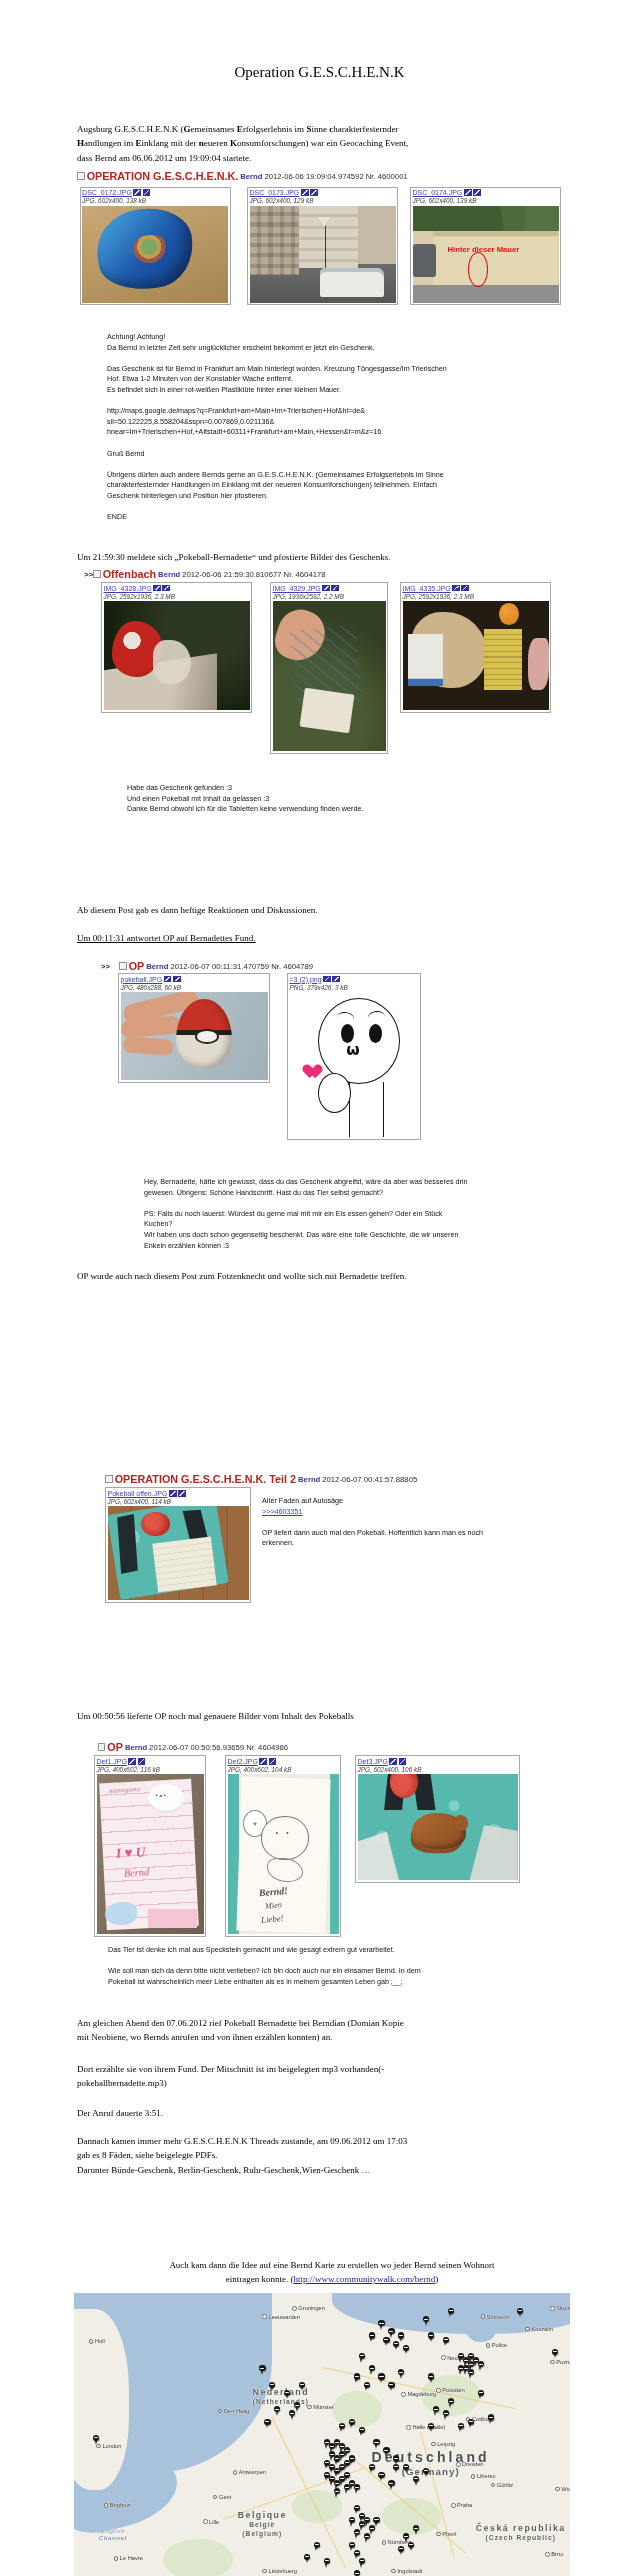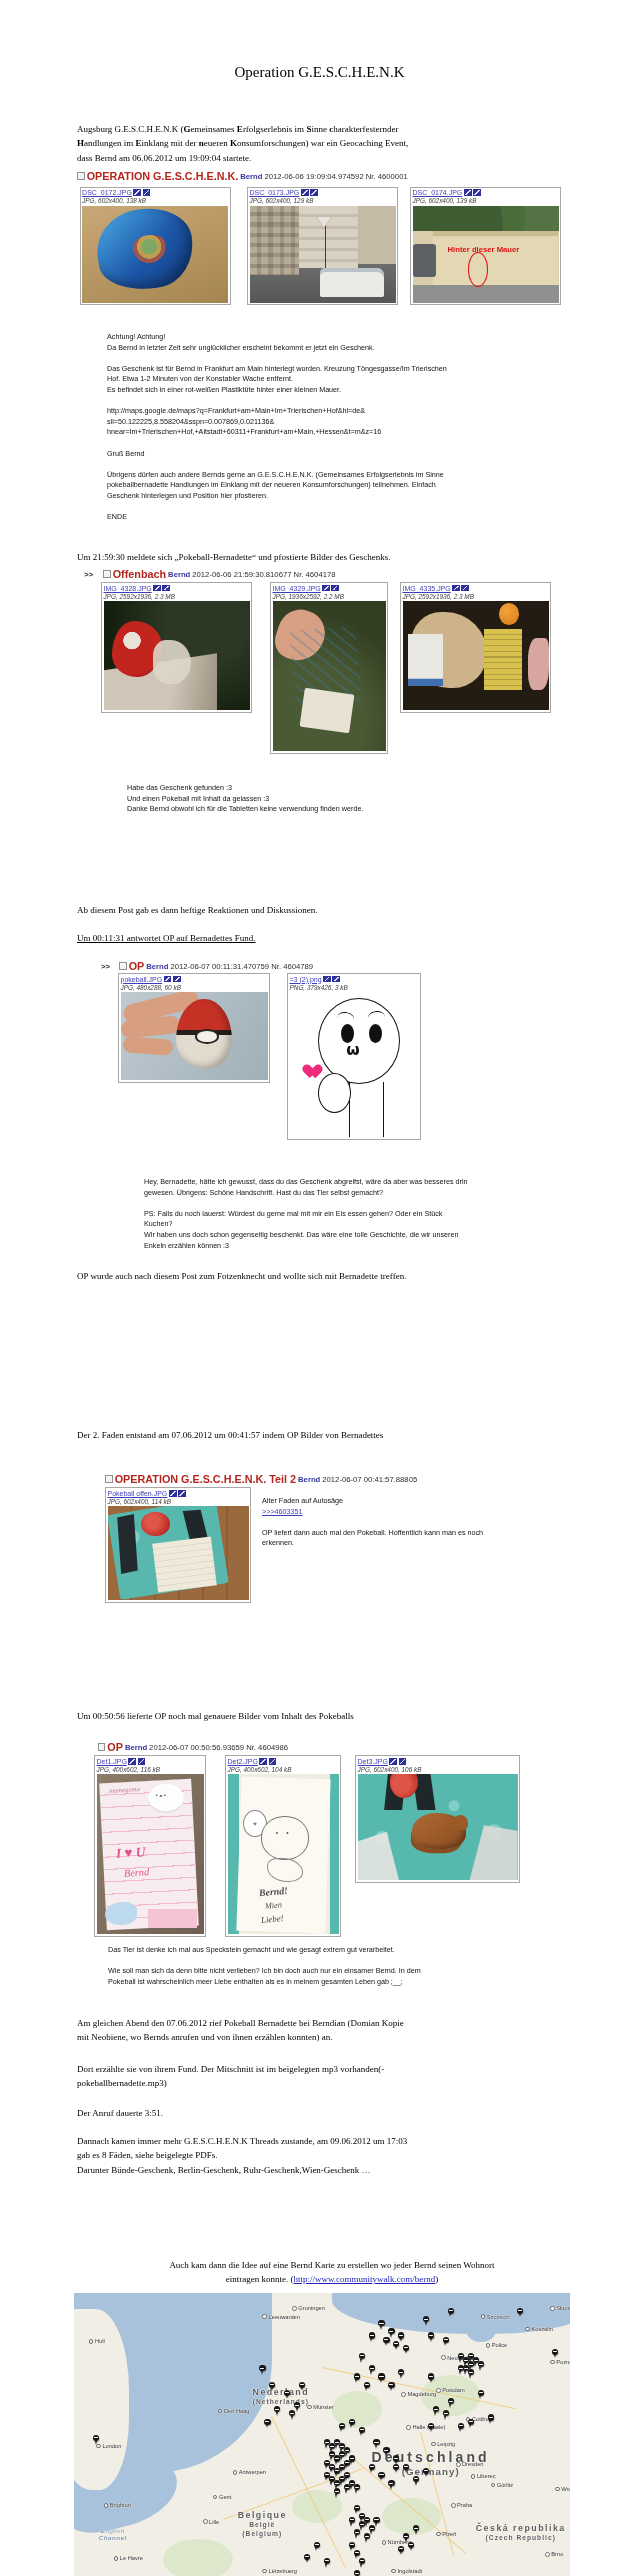--- a/index.html
+++ b/index.html
@@ -236,34 +236,34 @@
         <div class="line">Hof. Etwa 1-2 Minuten von der Konstabler Wache entfernt.</div>
         <div class="line">Es befindet sich in einer rot-weißen Plastiktüte hinter einer kleinen Mauer.</div>
         <div class="line"></div>
         <div class="line">http://maps.google.de/maps?q=Frankfurt+am+Main+Im+Trierischen+Hof&amp;hl=de&amp;</div>
         <div class="line">sll=50.122225,8.558204&amp;sspn=0.007869,0.021136&amp;</div>
         <div class="line">hnear=Im+Trierischen+Hof,+Altstadt+60311+Frankfurt+am+Main,+Hessen&amp;t=m&amp;z=16</div>
         <div class="line"></div>
         <div class="line">Gruß Bernd</div>
         <div class="line"></div>
         <div class="line">Übrigens dürfen auch andere Bernds gerne an G.E.S.C.H.E.N.K. (Gemeinsames Erfolgserlebnis im Sinne</div>
-        <div class="line">pokeballbernadette Handlungen im Einklang mit der neueren Konsumforschungen) teilnehmen. Einfach</div>
+        <div class="line">charakterfesternder Handlungen im Einklang mit der neueren Konsumforschungen) teilnehmen. Einfach</div>
         <div class="line">Geschenk hinterlegen und Position hier pfostieren.</div>
         <div class="line"></div>
         <div class="line">ENDE</div>
       </div>
   </div>
 
   <div class="abs serif" style="top:550px;left:77px;width:495px;">
     <span class="sline">Um 21:59:30 meldete sich „Pokeball-Bernadette“ und pfostierte Bilder des Geschenks.</span>
   </div>
 
   <div class="abs" style="top:568px;left:77px;width:546px;">
     <span class="quote-mark" style="left:7.2px;">&gt;&gt;</span>
-    <div class="post-header" style="margin-left:26px;">
+    <div class="post-header" style="margin-left:16px;">
       <span class="cbx"></span>
       <span class="post-title">Offenbach</span>
       <span class="post-author">Bernd</span>
       <span class="post-meta">2012-06-06 21:59:30.810677 Nr. 4604178</span>
     </div>
     <div class="attachment" style="left:24px;top:14px;width:146px;">
       <div class="att-row">
           <span class="att-filename">IMG_4328.JPG</span>
           <span class="att-icon"></span>
           <span class="att-icon"></span>
@@ -367,21 +367,20 @@
         <div class="line">Kuchen?</div>
         <div class="line">Wir haben uns doch schon gegenseitig beschenkt. Das wäre eine tolle Geschichte, die wir unseren</div>
         <div class="line">Enkeln erzählen können :3</div>
       </div>
   </div>
 
   <div class="abs serif" style="top:1269px;left:77px;width:515px;">
     <span class="sline">OP wurde auch nach diesem Post zum Fotzenknecht und wollte sich mit Bernadette treffen.</span>
   </div>
   <div class="abs serif" style="top:1428px;left:77px;width:495px;">
-      <div class="sline">Der 2. Faden entstand am 07.06.2012 um 00:41:57 indem OP Bilder von Bernadettes</div>
     </div>
 
   <div class="abs" style="top:1473px;left:77px;width:546px;">
     <div class="post-header" style="margin-left:28px;">
       <span class="cbx"></span>
       <span class="post-title">OPERATION G.E.S.C.H.E.N.K. Teil 2</span>
       <span class="post-author">Bernd</span>
       <span class="post-meta">2012-06-07 00:41:57.88805</span>
     </div>
     <div class="attachment" style="left:28px;top:14.4px;width:141px;">

